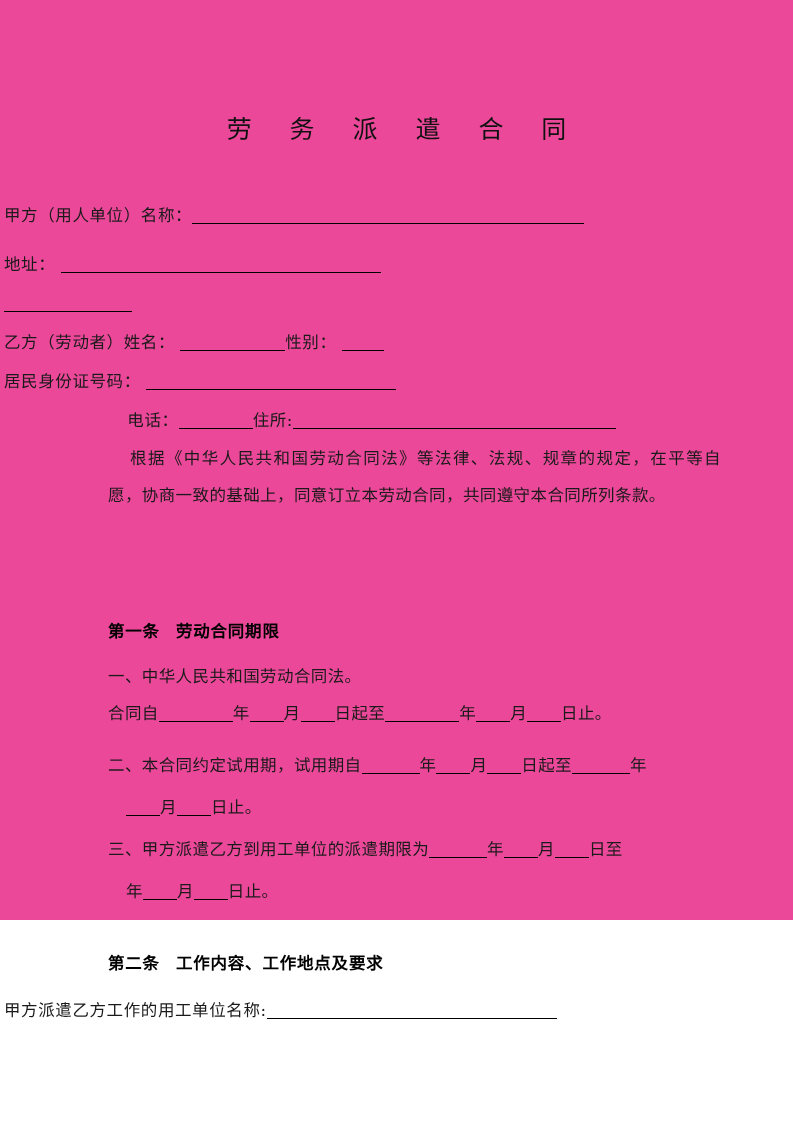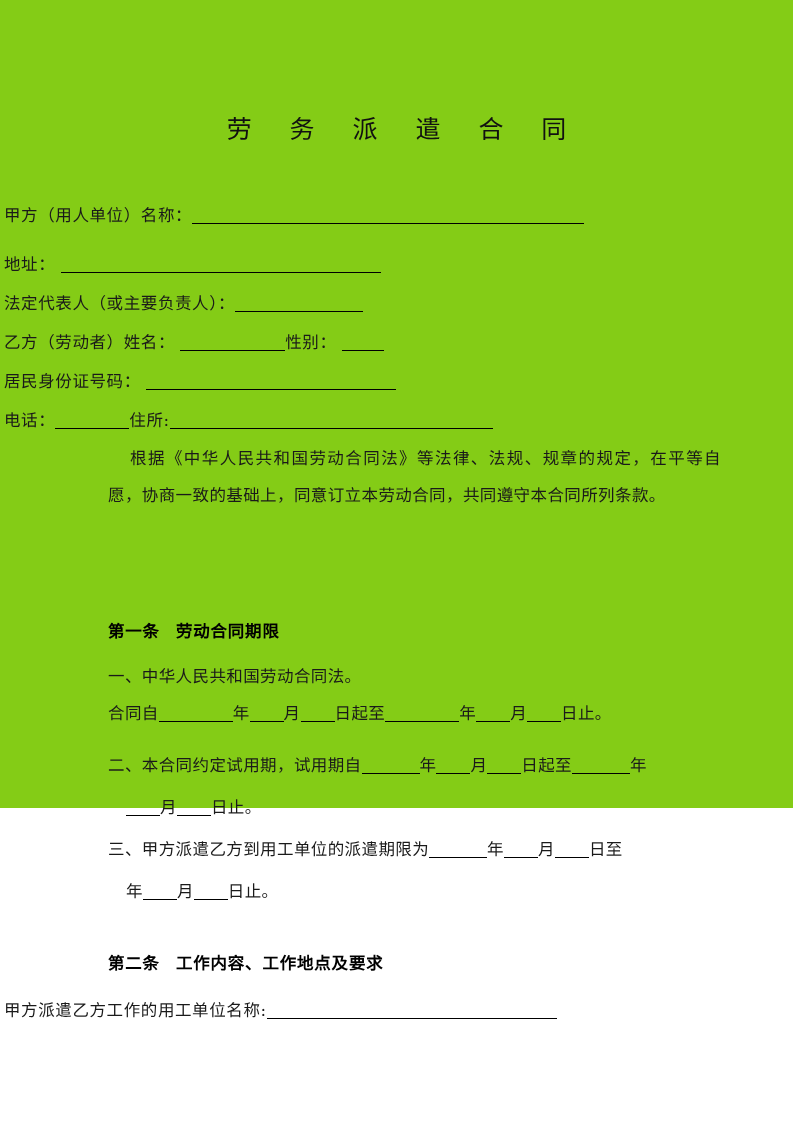--- a/index.html
+++ b/index.html
@@ -16,22 +16,22 @@
     font-family: "DejaVu Serif", "Liberation Serif", serif;
     color: #1a1a1a;
     -webkit-font-smoothing: antialiased;
   }
 
   .page {
     position: absolute;
     left: 0;
     top: 0;
     width: 793px;
-    height: 808px;
-    background: #84cc16;
+    height: 920px;
+    background: #ec4899;
   }
 
   
   .doc-title {
     position: absolute;
     left: 0;
     top: 113px;
     width: 793px;
     text-align: center;
     font-size: 25px;
@@ -129,32 +129,32 @@
 
   <div class="row" style="top:205px;">
     <span class="lbl">甲方（用人单位）名称：</span><span class="blank w-xxl"></span>
   </div>
 
   <div class="row" style="top:254px;">
     <span class="lbl">地址：</span>&nbsp;<span class="blank w-xl"></span>
   </div>
 
   <div class="row" style="top:293px;">
-    <span class="lbl">法定代表人（或主要负责人）：</span><span class="blank w-md"></span>
+    <span class="blank w-md"></span>
   </div>
 
   <div class="row" style="top:332px;">
     <span class="lbl">乙方（劳动者）姓名：</span>&nbsp;<span class="blank w-sm"></span><span class="lbl">性别：</span>&nbsp;<span class="blank w-3xs"></span>
   </div>
 
   <div class="row" style="top:371px;">
     <span class="lbl">居民身份证号码：</span>&nbsp;<span class="blank w-lg"></span>
   </div>
 
-  <div class="row" style="top:410px;">
+  <div class="row" style="top:410px;text-align:right;">
     <span class="lbl">电话：</span><span class="blank w-xs"></span><span class="lbl">住所:</span><span class="blank" style="width:323px;"></span>
   </div>
 
   <div class="para" style="top:440px;">根据《中华人民共和国劳动合同法》等法律、法规、规章的规定，在平等自愿，协商一致的基础上，同意订立本劳动合同，共同遵守本合同所列条款。</div>
 
   <div class="section-head" style="top:621px;">
     <span>第一条</span><span class="gap"></span><span>劳动合同期限</span>
   </div>
 
   <div class="item item-nowrap" style="top:658px;">一、中华人民共和国劳动合同法。</div>

